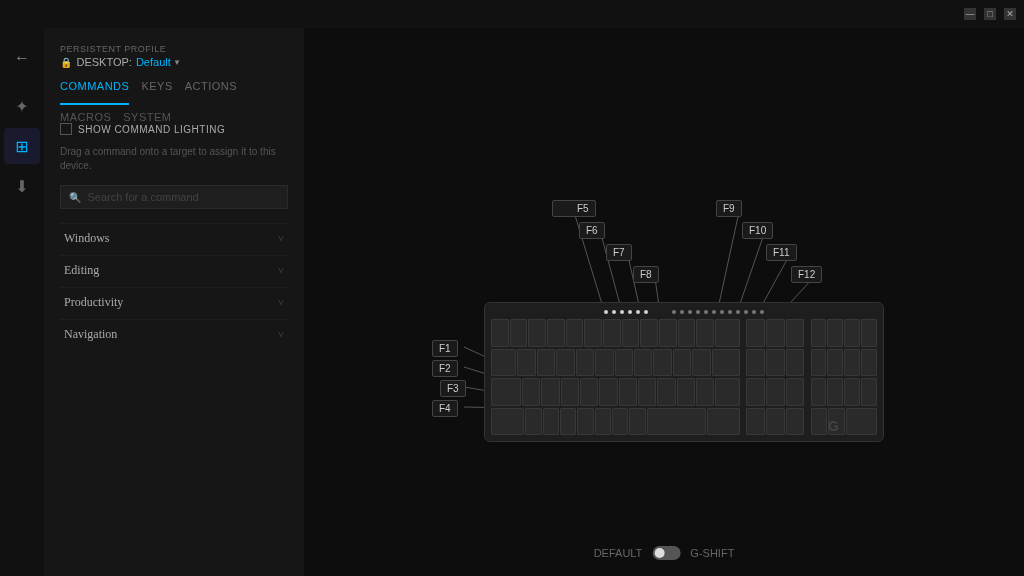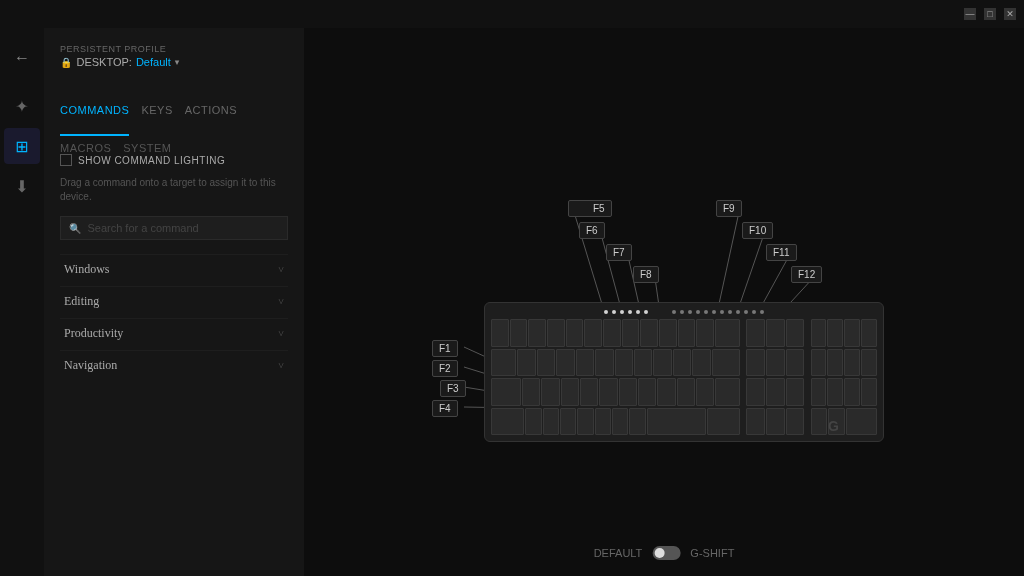--- a/index.html
+++ b/index.html
@@ -96,24 +96,23 @@
     }
 
     .tabs {
       display: flex; gap: 12px;
       margin-bottom: 6px;
       font-size: 11px;
     }
     .tab {
       color: #666;
       cursor: pointer;
-      padding-bottom: 18px;
+      padding-bottom: 11px;
       text-transform: uppercase;
       letter-spacing: 0.5px;
-      margin-top: 24px;
     }
     .tab.active {
       color: #00b4ff;
       border-bottom: 2px solid #00b4ff;
     }
 
     .sub-tabs {
       display: flex; gap: 12px;
       font-size: 11px;
     }
@@ -347,21 +346,21 @@
       <line x1="385" y1="94" x2="346" y2="165" stroke="#555" stroke-width="1"></line>
 
       <line x1="409" y1="116" x2="364" y2="165" stroke="#555" stroke-width="1"></line>
     </svg>
 
     <div class="key-label" style="left:28px;top:178px;">F1</div>
     <div class="key-label" style="left:28px;top:198px;">F2</div>
     <div class="key-label" style="left:36px;top:218px;">F3</div>
     <div class="key-label" style="left:28px;top:238px;">F4</div>
 
-    <div class="key-label" style="left:164px;top:38px;padding-left:24px;">F5</div>
+    <div class="key-label" style="left:148px;top:38px;padding-left:24px;">F5</div>
     <div class="key-label" style="left:175px;top:60px;">F6</div>
     <div class="key-label" style="left:202px;top:82px;">F7</div>
     <div class="key-label" style="left:229px;top:104px;">F8</div>
     <div class="key-label" style="left:312px;top:38px;">F9</div>
     <div class="key-label" style="left:338px;top:60px;">F10</div>
     <div class="key-label" style="left:362px;top:82px;">F11</div>
     <div class="key-label" style="left:387px;top:104px;">F12</div>
 
     <div style="
       position:absolute;

